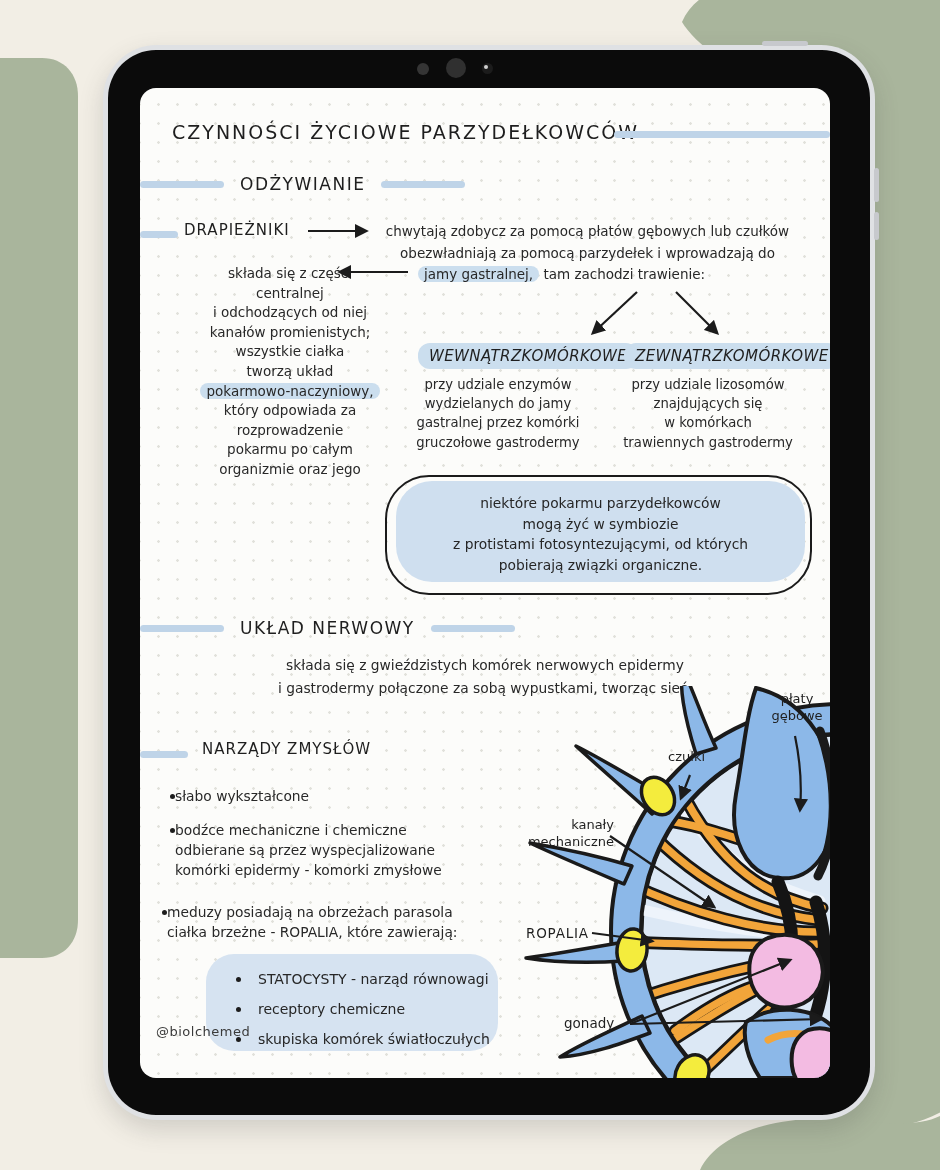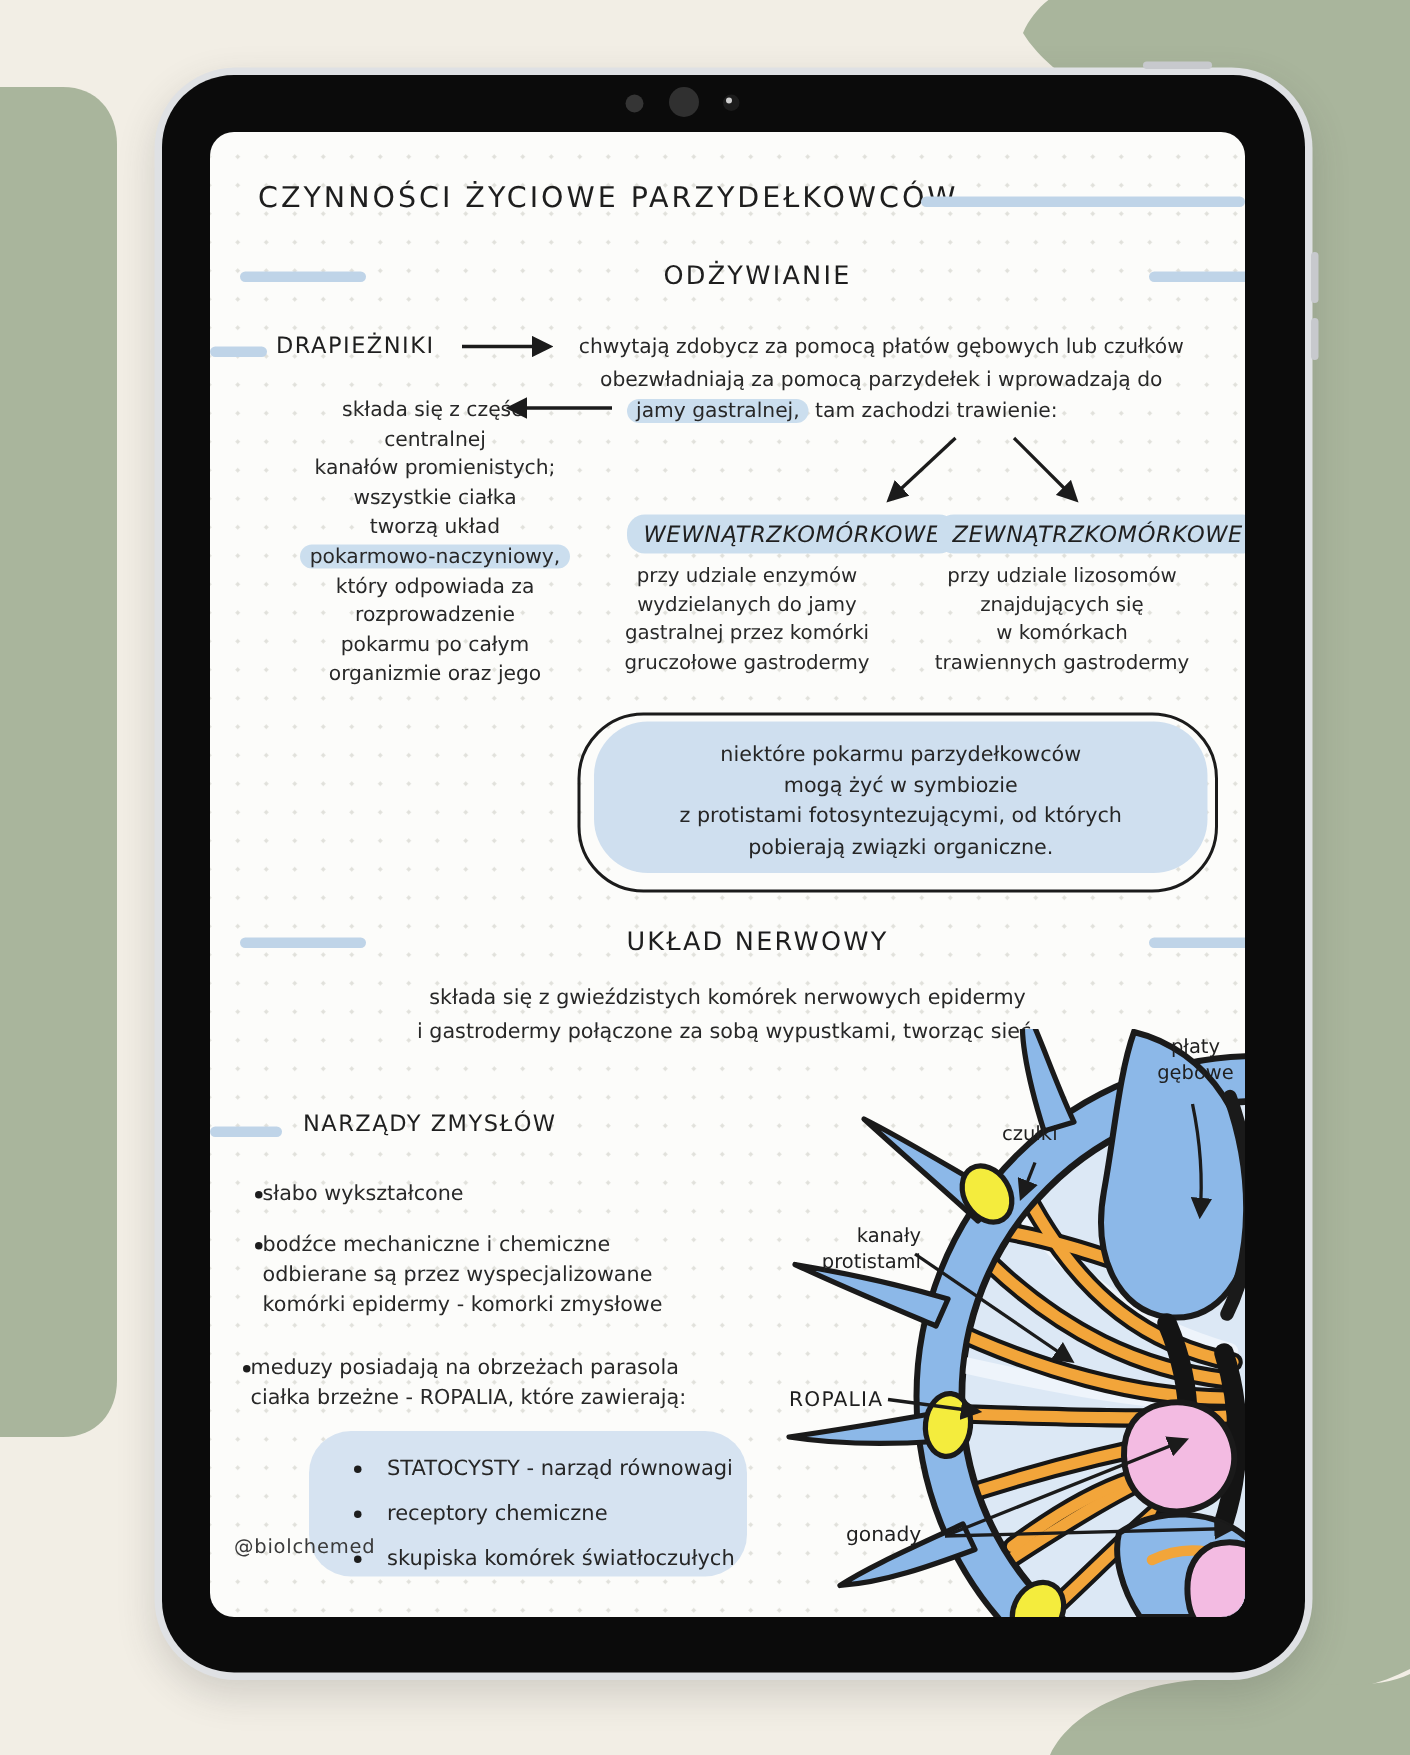--- a/index.html
+++ b/index.html
@@ -28,21 +28,21 @@
   
   .screen {
     position:absolute; left:140px; top:88px; width:690px; height:990px;
     background:#fcfcfa; border-radius:16px; overflow:hidden;
     background-image:radial-gradient(circle, #e1e1db 1.3px, transparent 1.45px);
     background-size:19px 19px; background-position:9px 7px;
   }
   .blue-line { position:absolute; height:7px; border-radius:4px; background:#bfd4e8; }
   .hl { background:#cbdeee; border-radius:9px; padding:0 6px; }
   .page-title { font-size:19px; letter-spacing:2px; font-weight:400; color:#1e1e1e; }
-  .sec-header-row { position:absolute; left:0; width:690px; display:flex; align-items:center; justify-content:space-between; gap:16px;margin-left:20px; }
+  .sec-header-row { position:absolute; left:0; width:690px; display:flex; align-items:center; justify-content:flex-start; gap:16px; }
   .sec-header { font-size:17px; letter-spacing:1.5px; color:#1e1e1e; }
   .sec-line { width:84px; height:7px; border-radius:4px; background:#bfd4e8; }
   .sub-header { font-size:15px; letter-spacing:1px; color:#1e1e1e; }
   .body-txt { font-size:13.5px; line-height:21.5px; color:#282828; }
   .center { text-align:center; }
   .pill {
     position:absolute; font-size:15px; letter-spacing:.4px; color:#1f1f1f;
     background:#cbdeee; border-radius:12px; padding:4px 11px; white-space:nowrap;font-style:italic;
   }
   .col-txt { position:absolute; font-size:13.2px; line-height:19.2px; text-align:center; color:#282828; }
@@ -112,20 +112,21 @@
       <div>obezwładniają za pomocą parzydełek i wprowadzają do</div>
     </div>
   <div class="abs body-txt" style="left:278px; top:176px;">
     <span class="hl">jamy gastralnej,</span><span> tam zachodzi trawienie:</span>
   </div>
 
   <div class="para-col" style="left:18px; top:176px; width:264px;">
     <div>
         <div>składa się z części</div>
         <div>centralnej</div>
+        <div>i odchodzących od niej</div>
         <div>kanałów promienistych;</div>
         <div>wszystkie ciałka</div>
         <div>tworzą układ</div>
       </div>
     <div><span class="hl">pokarmowo-naczyniowy,</span></div>
     <div>
         <div>który odpowiada za</div>
         <div>rozprowadzenie</div>
         <div>pokarmu po całym</div>
         <div>organizmie oraz jego</div>
@@ -266,21 +267,21 @@
     </g>
   </svg>
 
   <div class="dia-label center" style="left:622px; top:602px; width:70px;">
       <div>płaty</div>
       <div>gębowe</div>
     </div>
   <div class="dia-label" style="left:528px; top:660px;">czułki</div>
   <div class="dia-label" style="left:378px; top:728px; width:96px; text-align:right;">
       <div>kanały</div>
-      <div>protistami</div>
+      <div>mechaniczne</div>
     </div>
   <div class="dia-label" style="left:386px; top:837px; letter-spacing:.8px; font-size:13.5px;">ROPALIA</div>
   <div class="dia-label" style="left:424px; top:927px; font-size:13.5px;">gonady</div>
 
   <svg id="arrows" viewBox="0 0 690 990">
     <defs>
       <marker id="ah" viewBox="0 0 10 10" refX="8" refY="5" markerWidth="6.5" markerHeight="6.5" orient="auto-start-reverse">
         <path d="M0,0 L10,5 L0,10 z" fill="#1b1b1b"></path>
       </marker>
     </defs>

